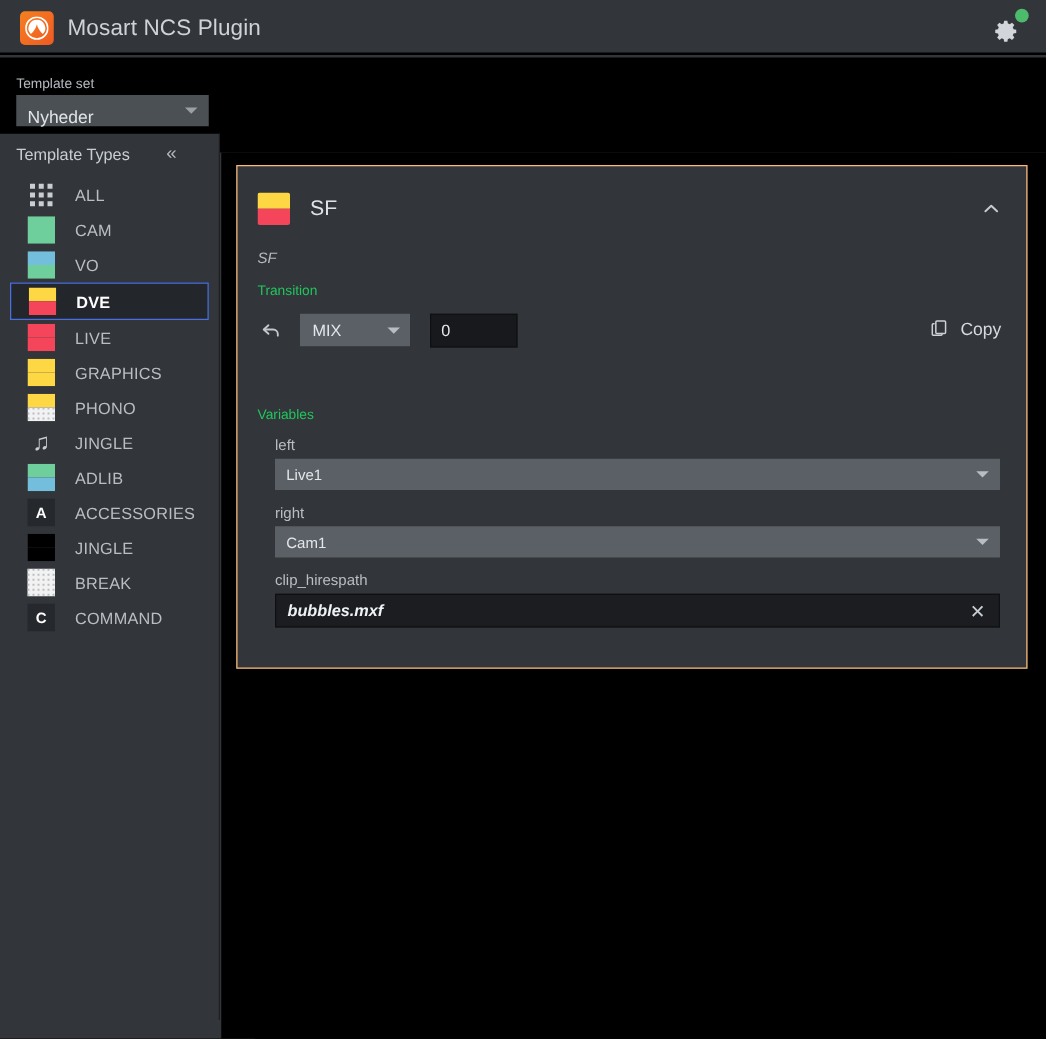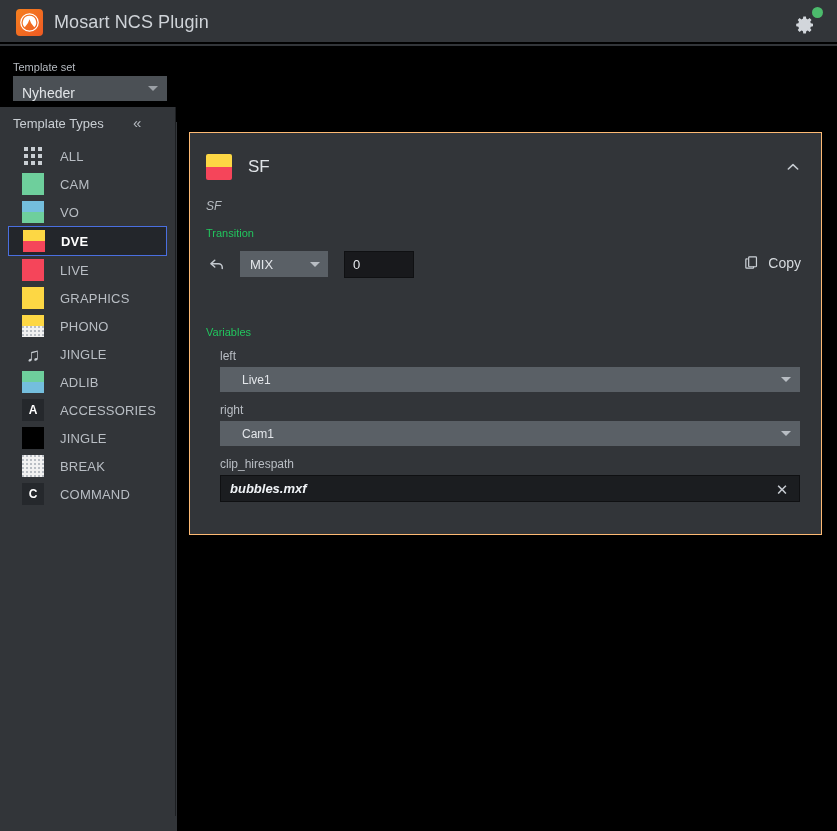--- a/index.html
+++ b/index.html
@@ -320,21 +320,21 @@
   .var-label {
     font-size: 12px;
     color: #b9bec4;
     margin-bottom: 4px;
     display: block;
   }
   .var-select {
     width: 580px; height: 25px;
     background: #5a6066;
     position: relative;
-    display: flex; align-items: center; padding-left: 13px;
+    display: flex; align-items: center;
   }
   .var-select .vval {
     margin-left: 9px;
     font-size: 12px;
     color: #e3e6ea;
   }
   .var-select .caret-sm { right: 9px; top: 10px; border-top-color: #b8bdc3; }
 
   .var-text {
     width: 580px; height: 27px;

